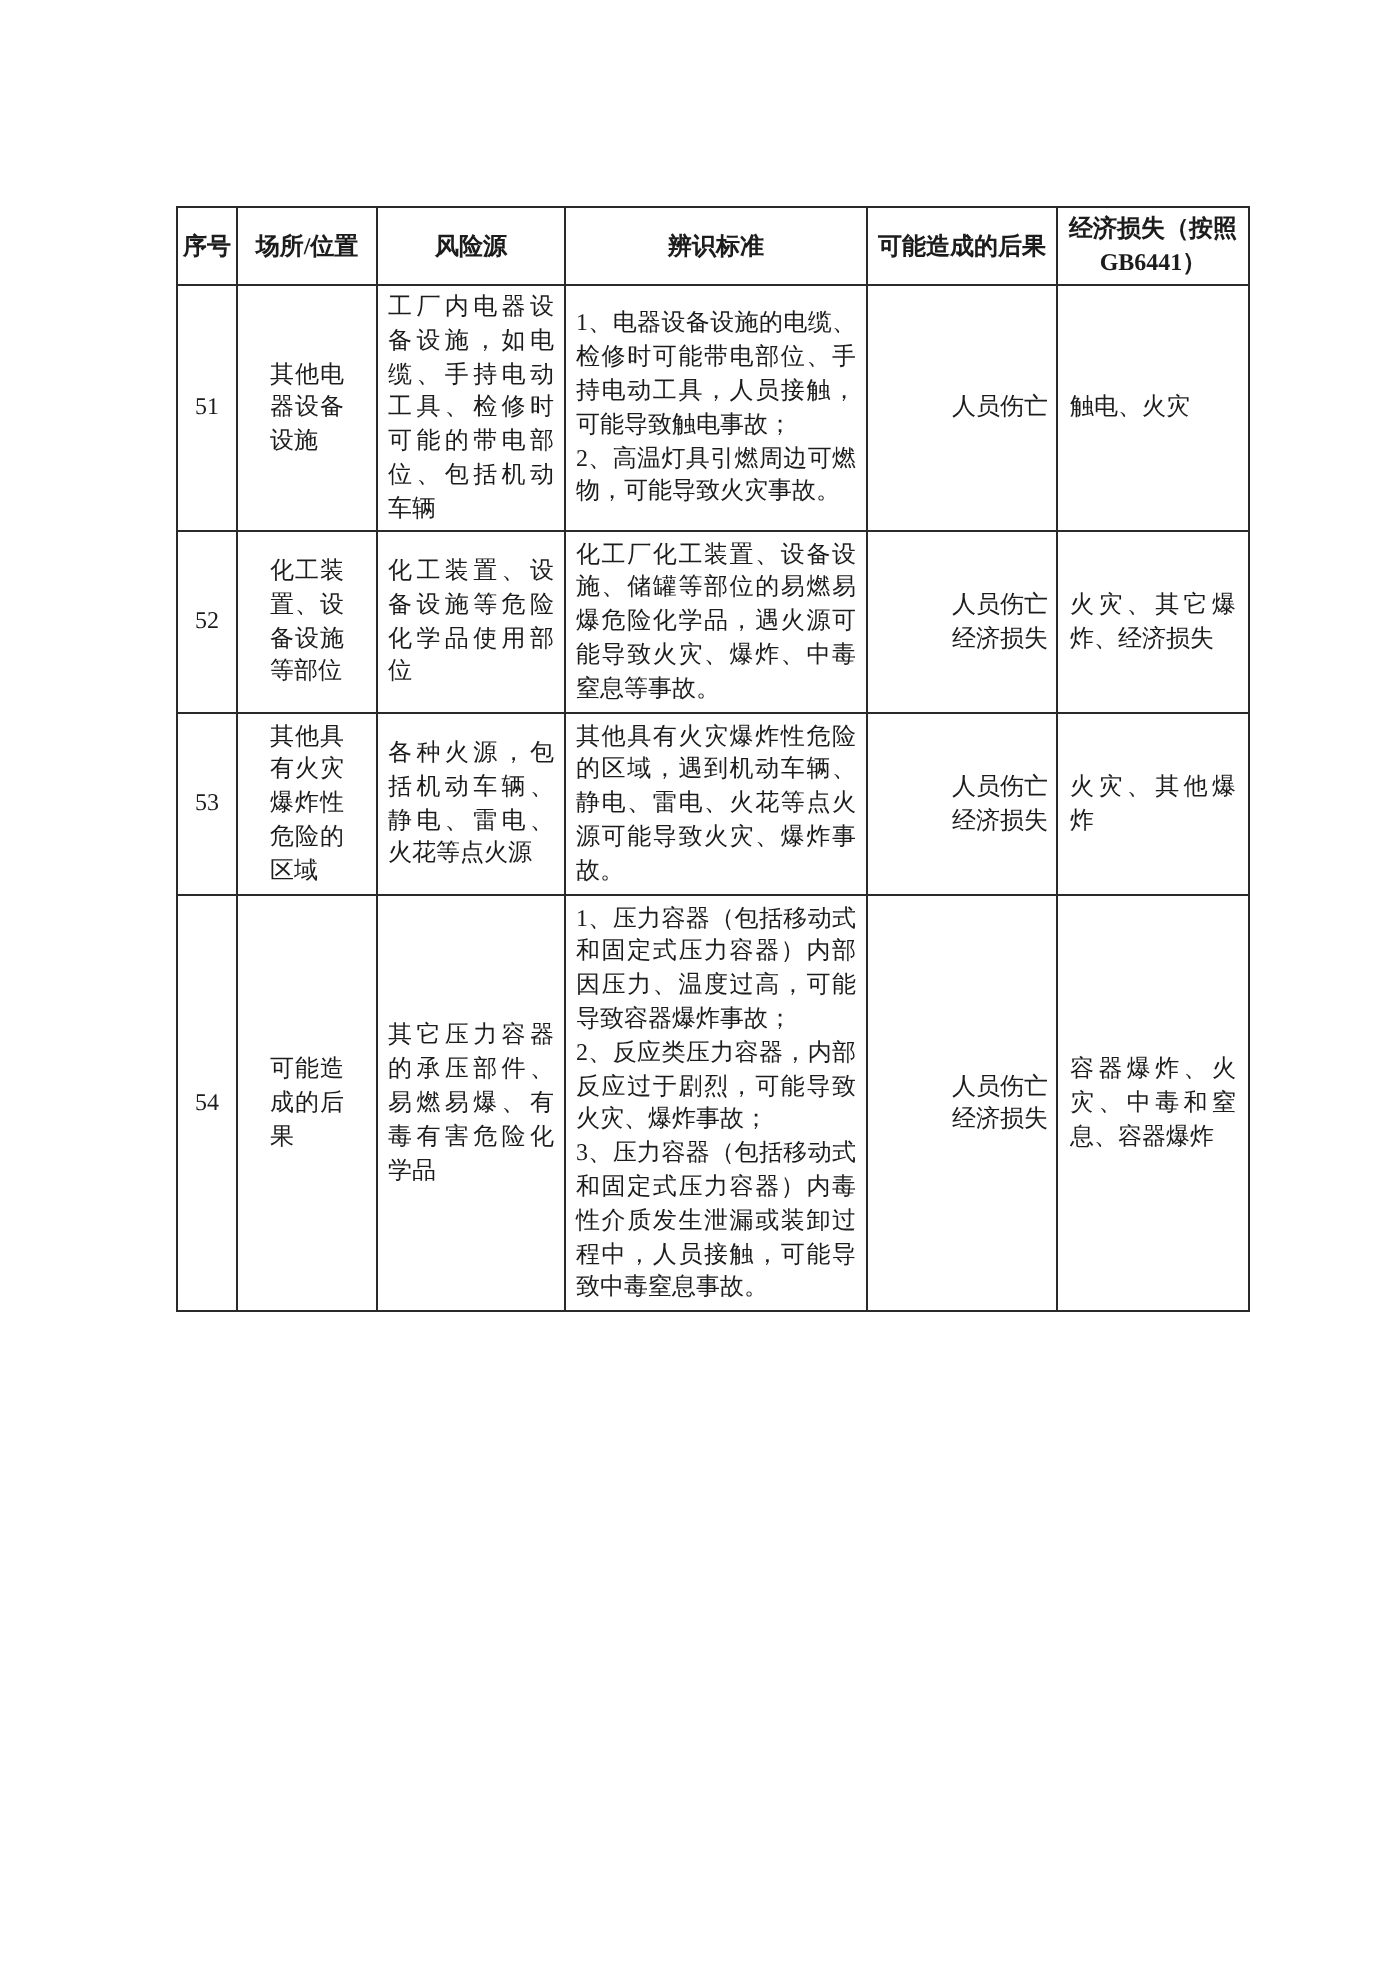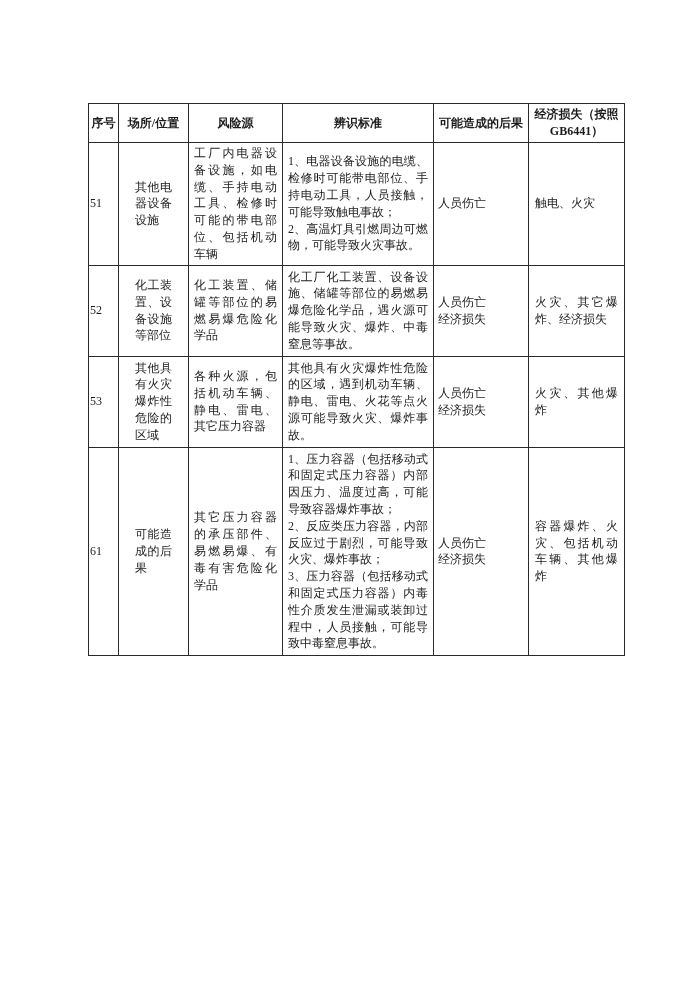--- a/index.html
+++ b/index.html
@@ -33,39 +33,39 @@
     font-weight: bold;
     text-align: center;
     padding: 2px 2px;
   }
   tr.header-row { height: 39px; }
   tr.row-51 { height: 111px; }
   tr.row-52 { height: 79px; }
   tr.row-53 { height: 81px; }
   tr.row-54 { height: 192px; }
   td.c-no {
-    text-align: left;
+    text-align: center;
     padding: 2px 1px;
   }
   td.c-loc {
     text-align: justify;
     padding: 2px 16px;
   }
   td.c-src {
     text-align: justify;
     padding: 2px 5px;
   }
   td.c-cri {
     text-align: justify;
     padding: 3px 5px;
     white-space: pre-line;
     margin-left: 39px;
   }
   td.c-con {
-    text-align: left;
+    text-align: right;
     padding: 2px 4px;
     white-space: pre-line;
   }
   td.c-typ {
     text-align: justify;
     padding: 2px 6px;
     font-family: Liberation Serif, serif;
   }
 </style>
 </head>
@@ -97,41 +97,41 @@
         <td class="c-loc">其他电器设备设施</td>
         <td class="c-src">工厂内电器设备设施，如电缆、手持电动工具、检修时可能的带电部位、包括机动车辆</td>
         <td class="c-cri">1、电器设备设施的电缆、检修时可能带电部位、手持电动工具，人员接触，可能导致触电事故；
 2、高温灯具引燃周边可燃物，可能导致火灾事故。</td>
         <td class="c-con">人员伤亡</td>
         <td class="c-typ">触电、火灾</td>
       </tr>
       <tr class="row-52">
         <td class="c-no">52</td>
         <td class="c-loc">化工装置、设备设施等部位</td>
-        <td class="c-src">化工装置、储罐等部位的易燃易爆危险化学品</td>
+        <td class="c-src">化工装置、设备设施等危险化学品使用部位</td>
         <td class="c-cri">化工厂化工装置、设备设施、储罐等部位的易燃易爆危险化学品，遇火源可能导致火灾、爆炸、中毒窒息等事故。</td>
         <td class="c-con">人员伤亡
 经济损失</td>
         <td class="c-typ">火灾、其它爆炸、经济损失</td>
       </tr>
       <tr class="row-53">
         <td class="c-no">53</td>
         <td class="c-loc">其他具有火灾爆炸性危险的区域</td>
-        <td class="c-src">各种火源，包括机动车辆、静电、雷电、其它压力容器</td>
+        <td class="c-src">各种火源，包括机动车辆、静电、雷电、火花等点火源</td>
         <td class="c-cri">其他具有火灾爆炸性危险的区域，遇到机动车辆、静电、雷电、火花等点火源可能导致火灾、爆炸事故。</td>
         <td class="c-con">人员伤亡
 经济损失</td>
         <td class="c-typ">火灾、其他爆炸</td>
       </tr>
       <tr class="row-54">
-        <td class="c-no">61</td>
+        <td class="c-no">54</td>
         <td class="c-loc">可能造成的后果</td>
         <td class="c-src">其它压力容器的承压部件、易燃易爆、有毒有害危险化学品</td>
         <td class="c-cri">1、压力容器（包括移动式和固定式压力容器）内部因压力、温度过高，可能导致容器爆炸事故；
 2、反应类压力容器，内部反应过于剧烈，可能导致火灾、爆炸事故；
 3、压力容器（包括移动式和固定式压力容器）内毒性介质发生泄漏或装卸过程中，人员接触，可能导致中毒窒息事故。</td>
         <td class="c-con">人员伤亡
 经济损失</td>
-        <td class="c-typ">容器爆炸、火灾、包括机动车辆、其他爆炸</td>
+        <td class="c-typ">容器爆炸、火灾、中毒和窒息、容器爆炸</td>
       </tr>
     </tbody>
   </table>
 </div>
 
 </body></html>

